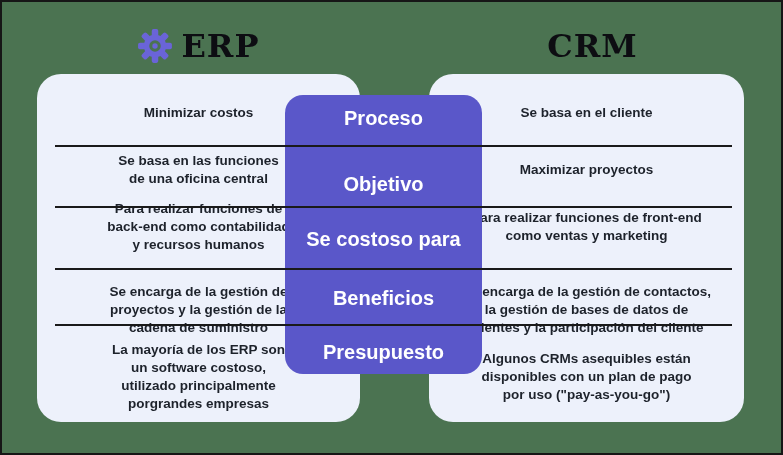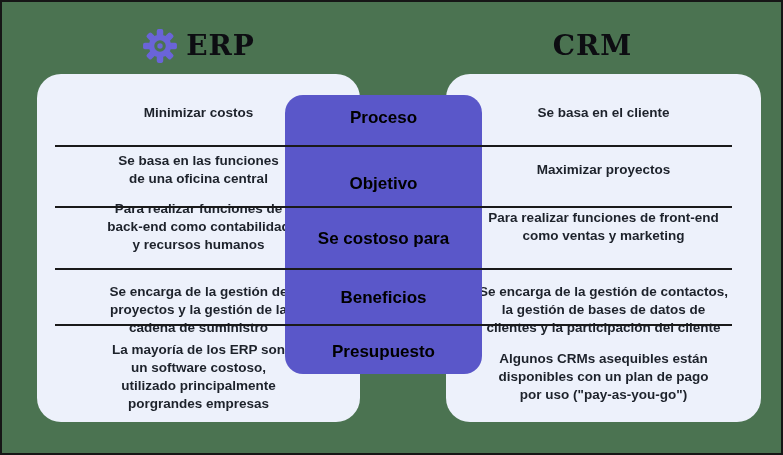--- a/index.html
+++ b/index.html
@@ -14,33 +14,33 @@
   }
   
   .title-group{
     position:absolute;top:20px;height:48px;
     display:flex;align-items:center;justify-content:center;gap:8px;
   }
   .title-group.erp{left:35px;width:323px;}
   .title-group.crm{left:433px;width:315px;}
   .big-title{
     font-family:"DejaVu Serif","Liberation Serif",serif;
-    font-weight:700;font-size:28px;line-height:1;
+    font-weight:700;font-size:32px;line-height:1;
     color:#0d0d12;letter-spacing:1px;
   }
   .gear{width:36px;height:36px;display:inline-flex;}
   
   .card{
     position:absolute;top:72px;height:348px;
     background:#edf1fb;border-radius:24px;
     display:flex;flex-direction:column;
     z-index:1;
   }
   .card-left{left:35px;width:323px;}
-  .card-right{left:444px;width:315px;}
+  .card-right{left:427px;width:315px;}
   .cell{
     display:flex;align-items:center;justify-content:center;
     text-align:center;
     font-weight:700;font-size:13.5px;line-height:1.34;
     color:#1d222b;
     white-space:pre-line;
     padding:0 16px;box-sizing:border-box;
   }
   .card .cell:nth-child(1){height:72px;padding-top:10px;}
   .card .cell:nth-child(2){height:61px;}
@@ -48,21 +48,21 @@
   .card .cell:nth-child(4){height:44px;margin-top:32px;}
   .card .cell:nth-child(5){height:97px;}
   
   .center-col{
     position:absolute;left:283px;top:93px;width:197px;height:279px;
     background:#5a57c9;border-radius:18px;
     display:flex;flex-direction:column;
     z-index:2;
   }
   .center-col .cell{
-    color:#000000;font-size:17px;font-weight:700;
+    color:#ffffff;font-size:20px;font-weight:700;
     padding:0 8px;
   }
   .center-col .cell:nth-child(1){height:51px;}
   .center-col .cell:nth-child(2){height:61px;margin-top:16px;}
   .center-col .cell:nth-child(3){height:62px;}
   .center-col .cell:nth-child(4){height:69px;}
   .center-col .cell:nth-child(5){height:49px;}
   
   .divider{
     position:absolute;left:53px;width:677px;height:2px;

